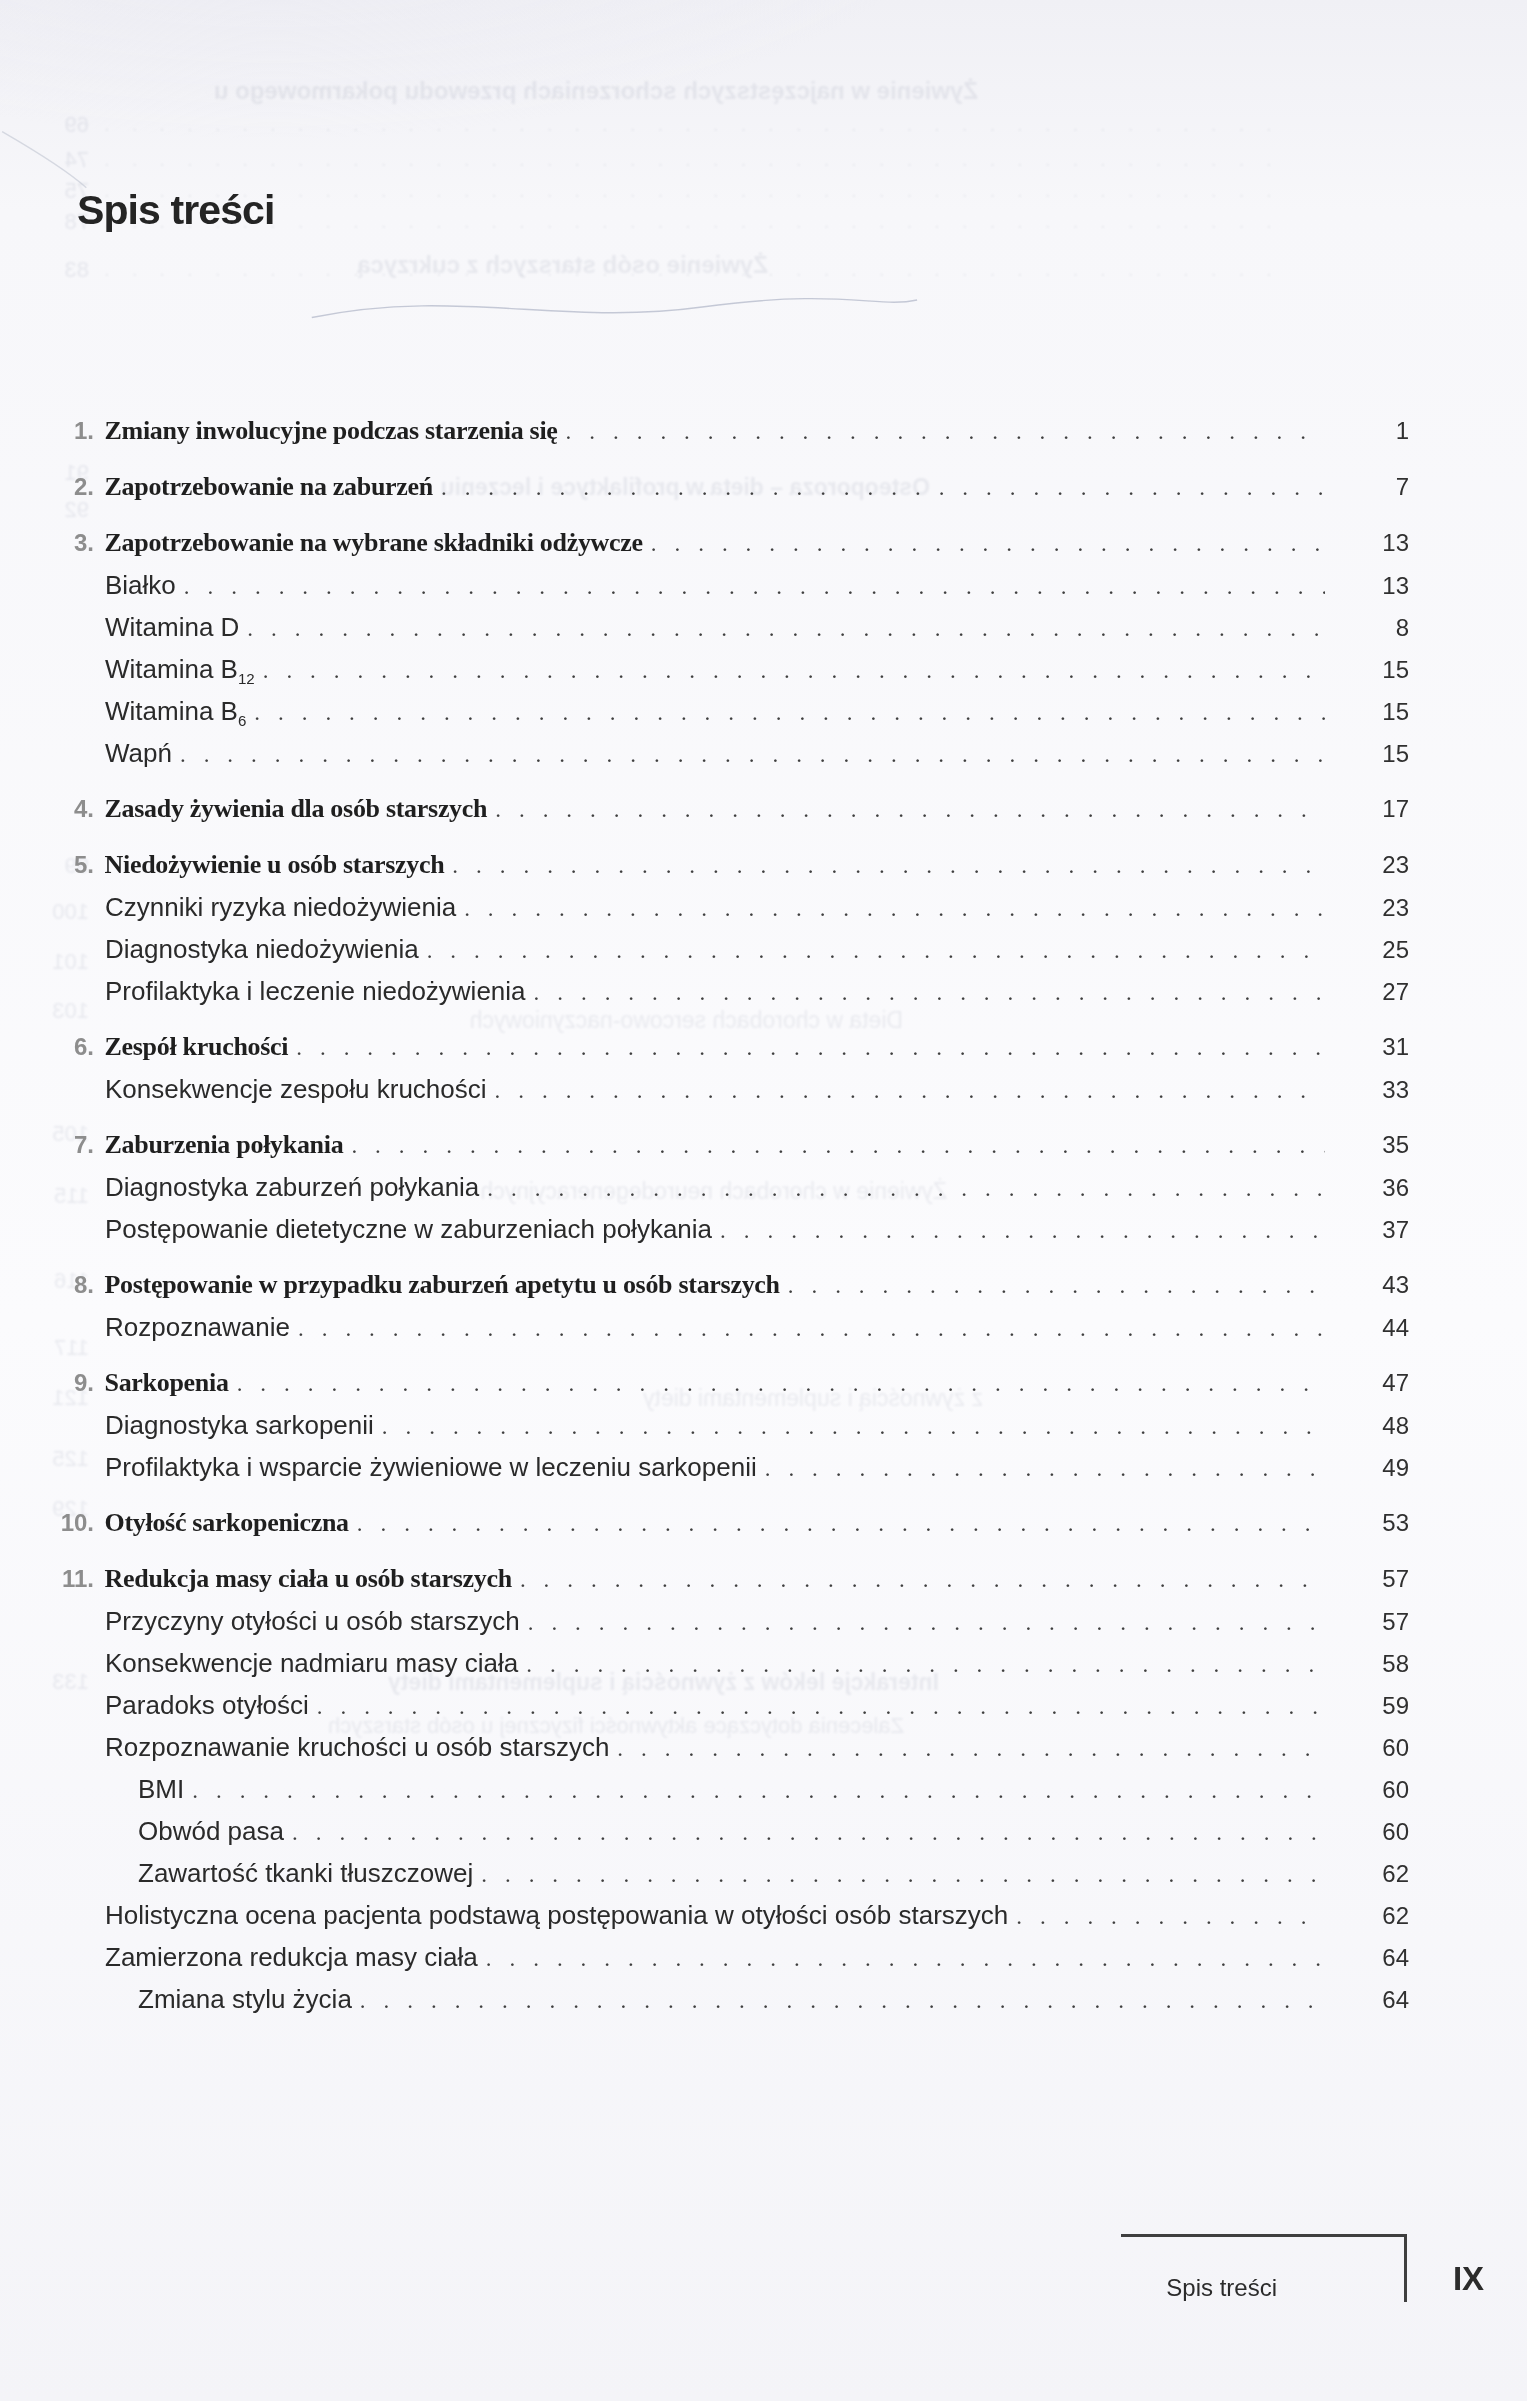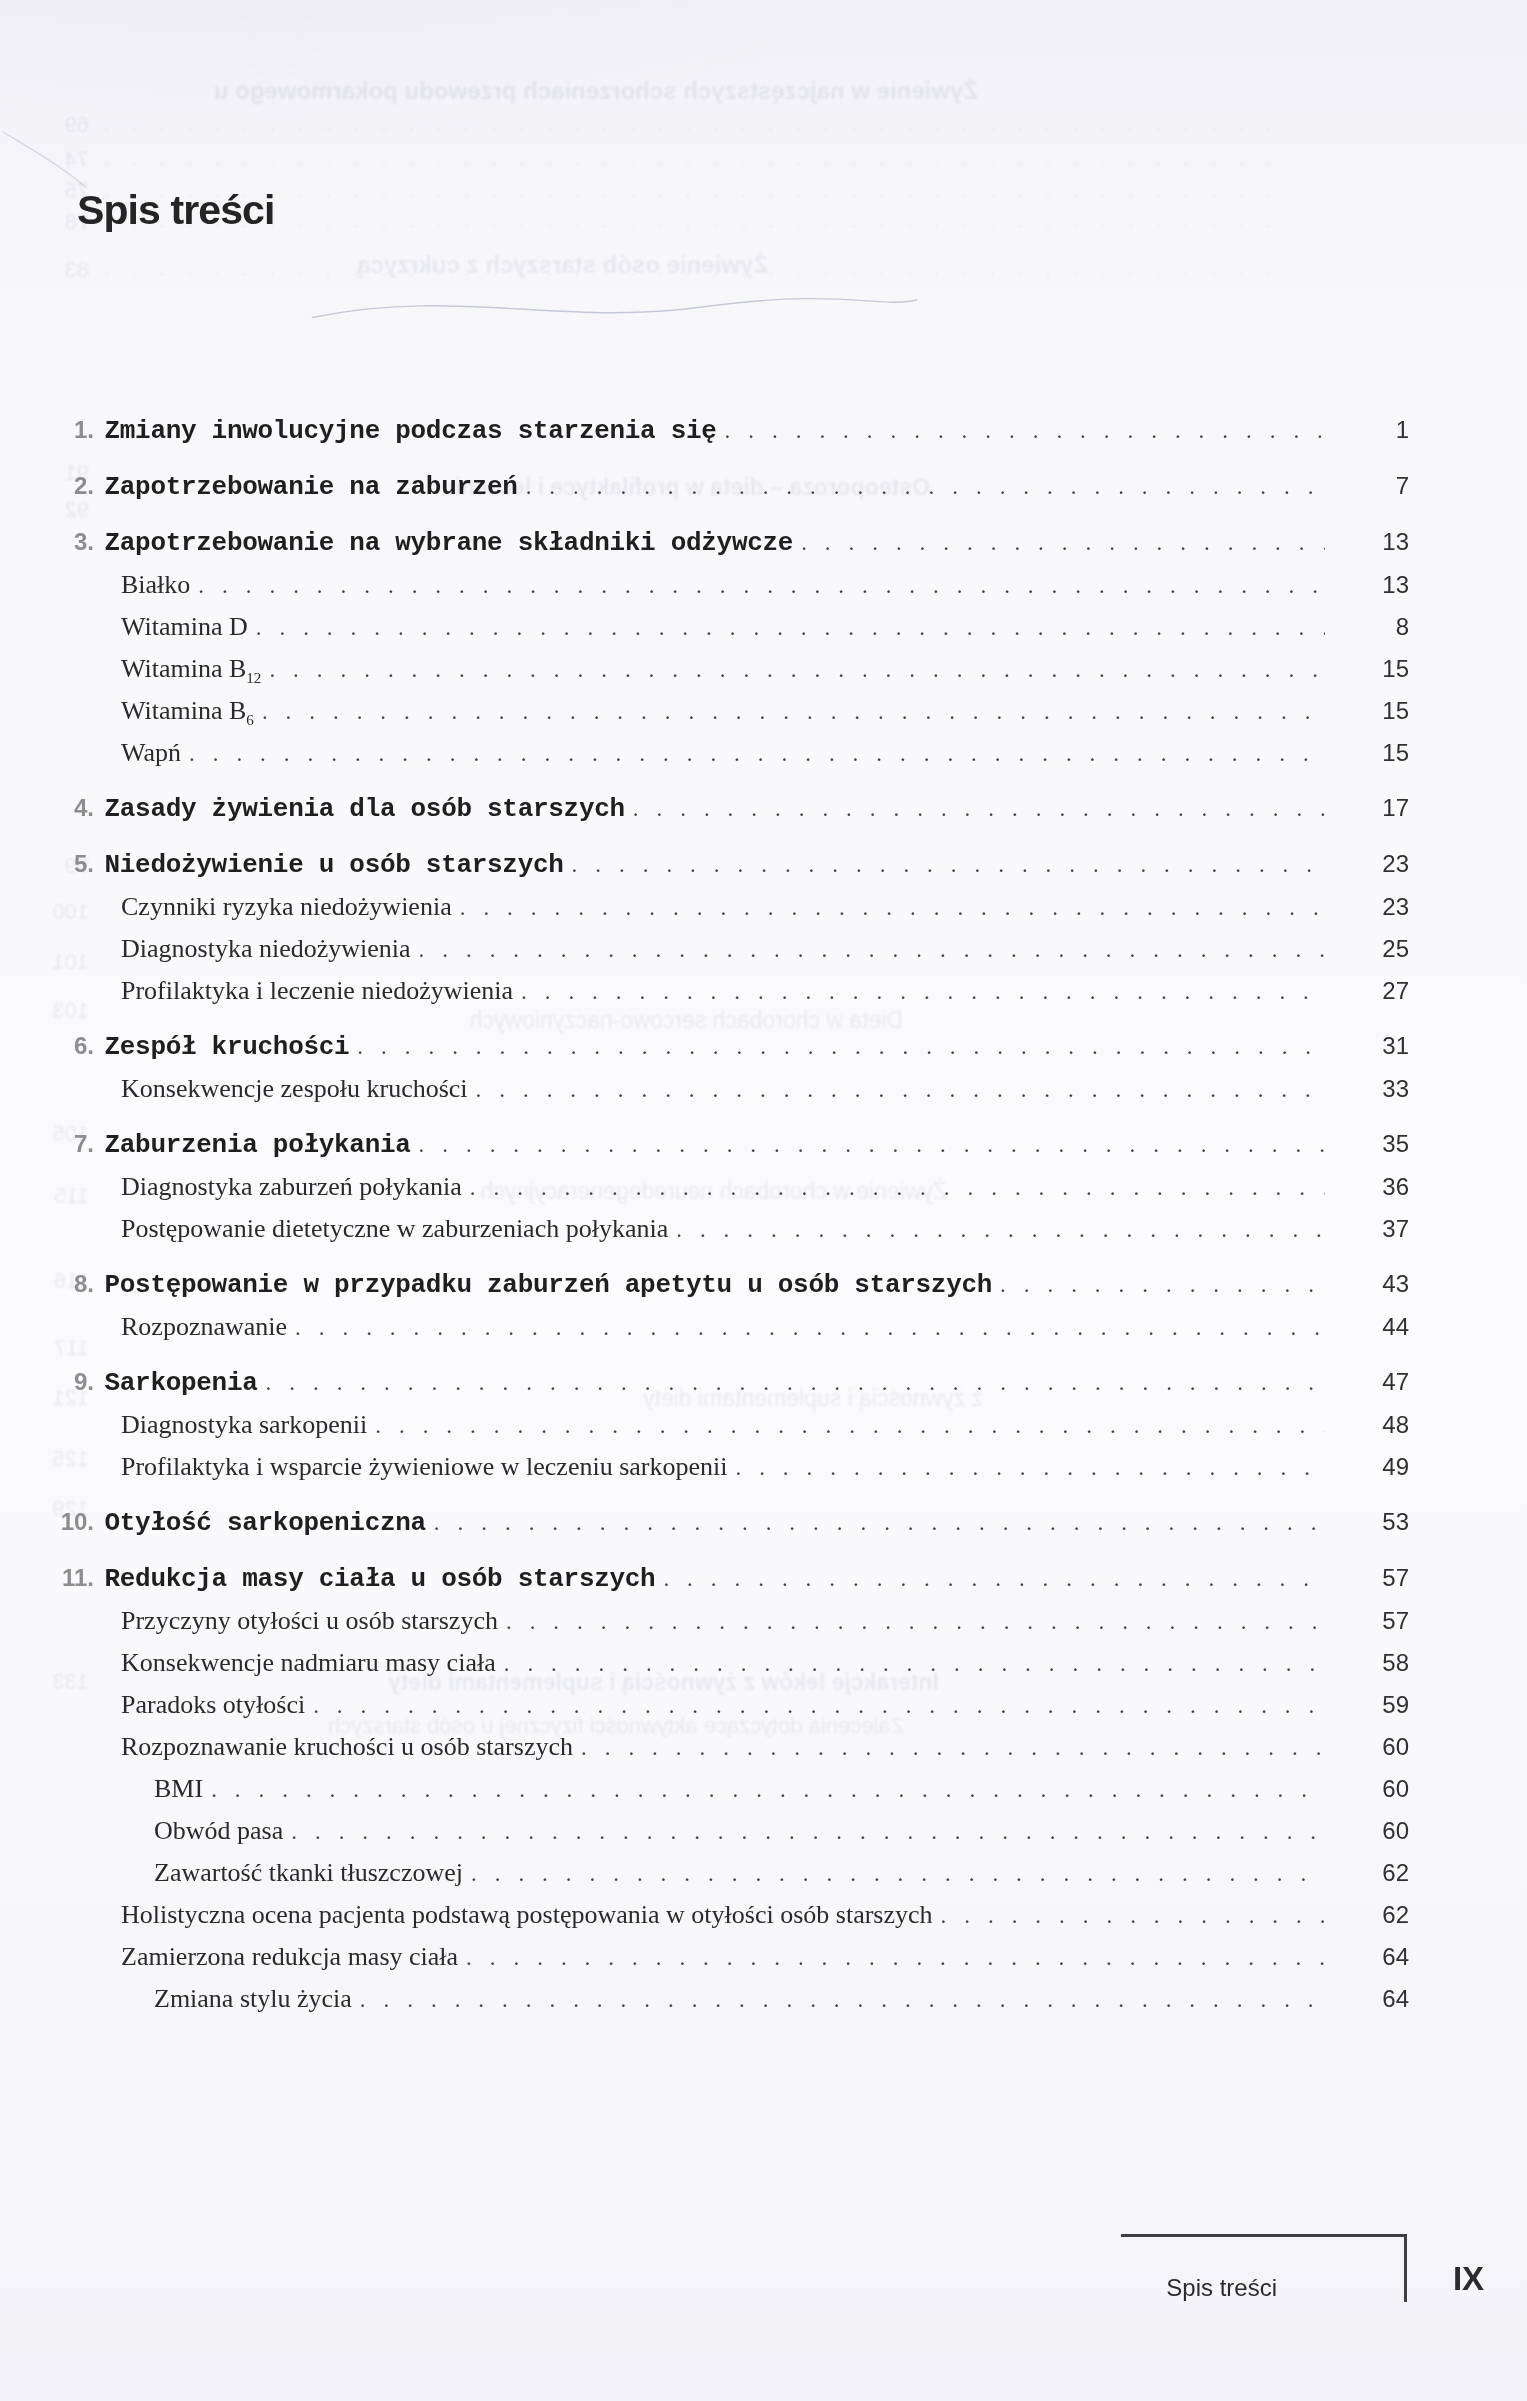--- a/index.html
+++ b/index.html
@@ -17,22 +17,22 @@
   .toc{position:absolute;left:54px;top:402px;width:1355px;}
   .row{display:flex;align-items:baseline;height:42px;white-space:nowrap;}
   .row.gap{margin-top:14px;}
   .num{
     flex:0 0 40px;text-align:right;margin-right:10.5px;
     font-size:24px;font-weight:700;color:#8d8d8d;
   }
   .row.lvl1{padding-left:51px;}
   .row.lvl2{padding-left:84px;}
   .ttl{font-size:26px;color:#2a2a2a;}
-  .row.lvl0 .ttl{font-family:Liberation Mono, monospace;font-weight:700;color:#1f1f1f;letter-spacing:-0.3px;}
-  .row.lvl1 .ttl,.row.lvl2 .ttl{font-family:Liberation Serif, serif;margin-left:16px;}
+  .row.lvl0 .ttl{font-family:Liberation Serif, serif;font-weight:700;color:#1f1f1f;letter-spacing:-0.3px;}
+  .row.lvl1 .ttl,.row.lvl2 .ttl{font-family:Liberation Sans, sans-serif;}
   .ttl sub{font-size:.58em;}
   .leader{
     flex:1 1 auto;min-width:0;overflow:hidden;white-space:nowrap;
     margin:0 10.5px 0 8px;color:#3f3f3f;
     font-family:"Liberation Serif",serif;font-size:23px;letter-spacing:6.1px;
   }
   .leader::after{content:". . . . . . . . . . . . . . . . . . . . . . . . . . . . . . . . . . . . . . . . . . . . . . . . . . . . . . . . . . . . . . . . . . . . . . . . . . . . . . . . . . . . . . . . . . . .";}
   .pg{flex:0 0 74px;text-align:right;font-size:24px;color:#303030;}
   
   .footer-label{position:absolute;left:1009px;width:268px;top:2274px;text-align:right;font-size:24px;color:#2b2b2b;}

